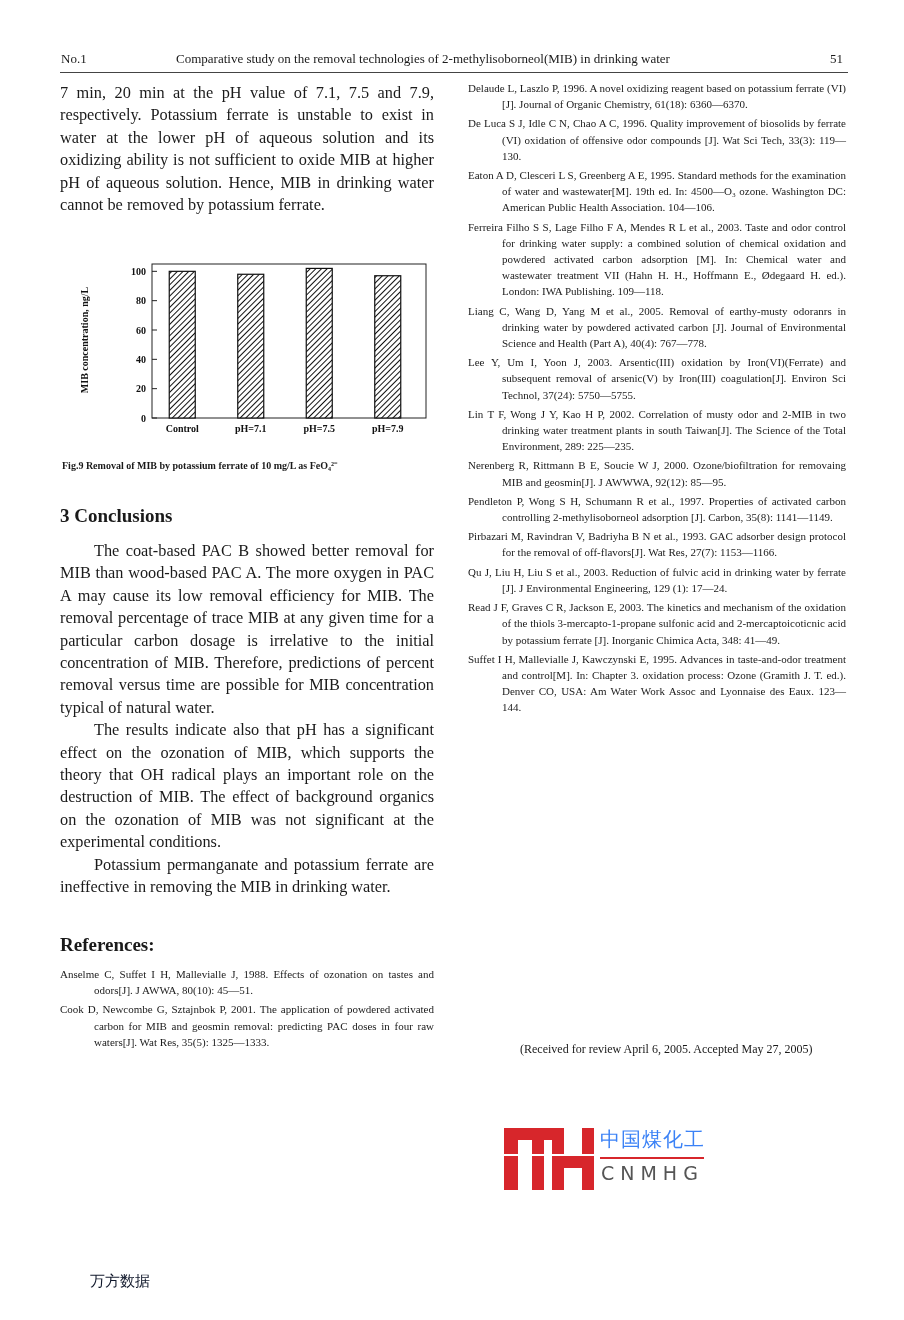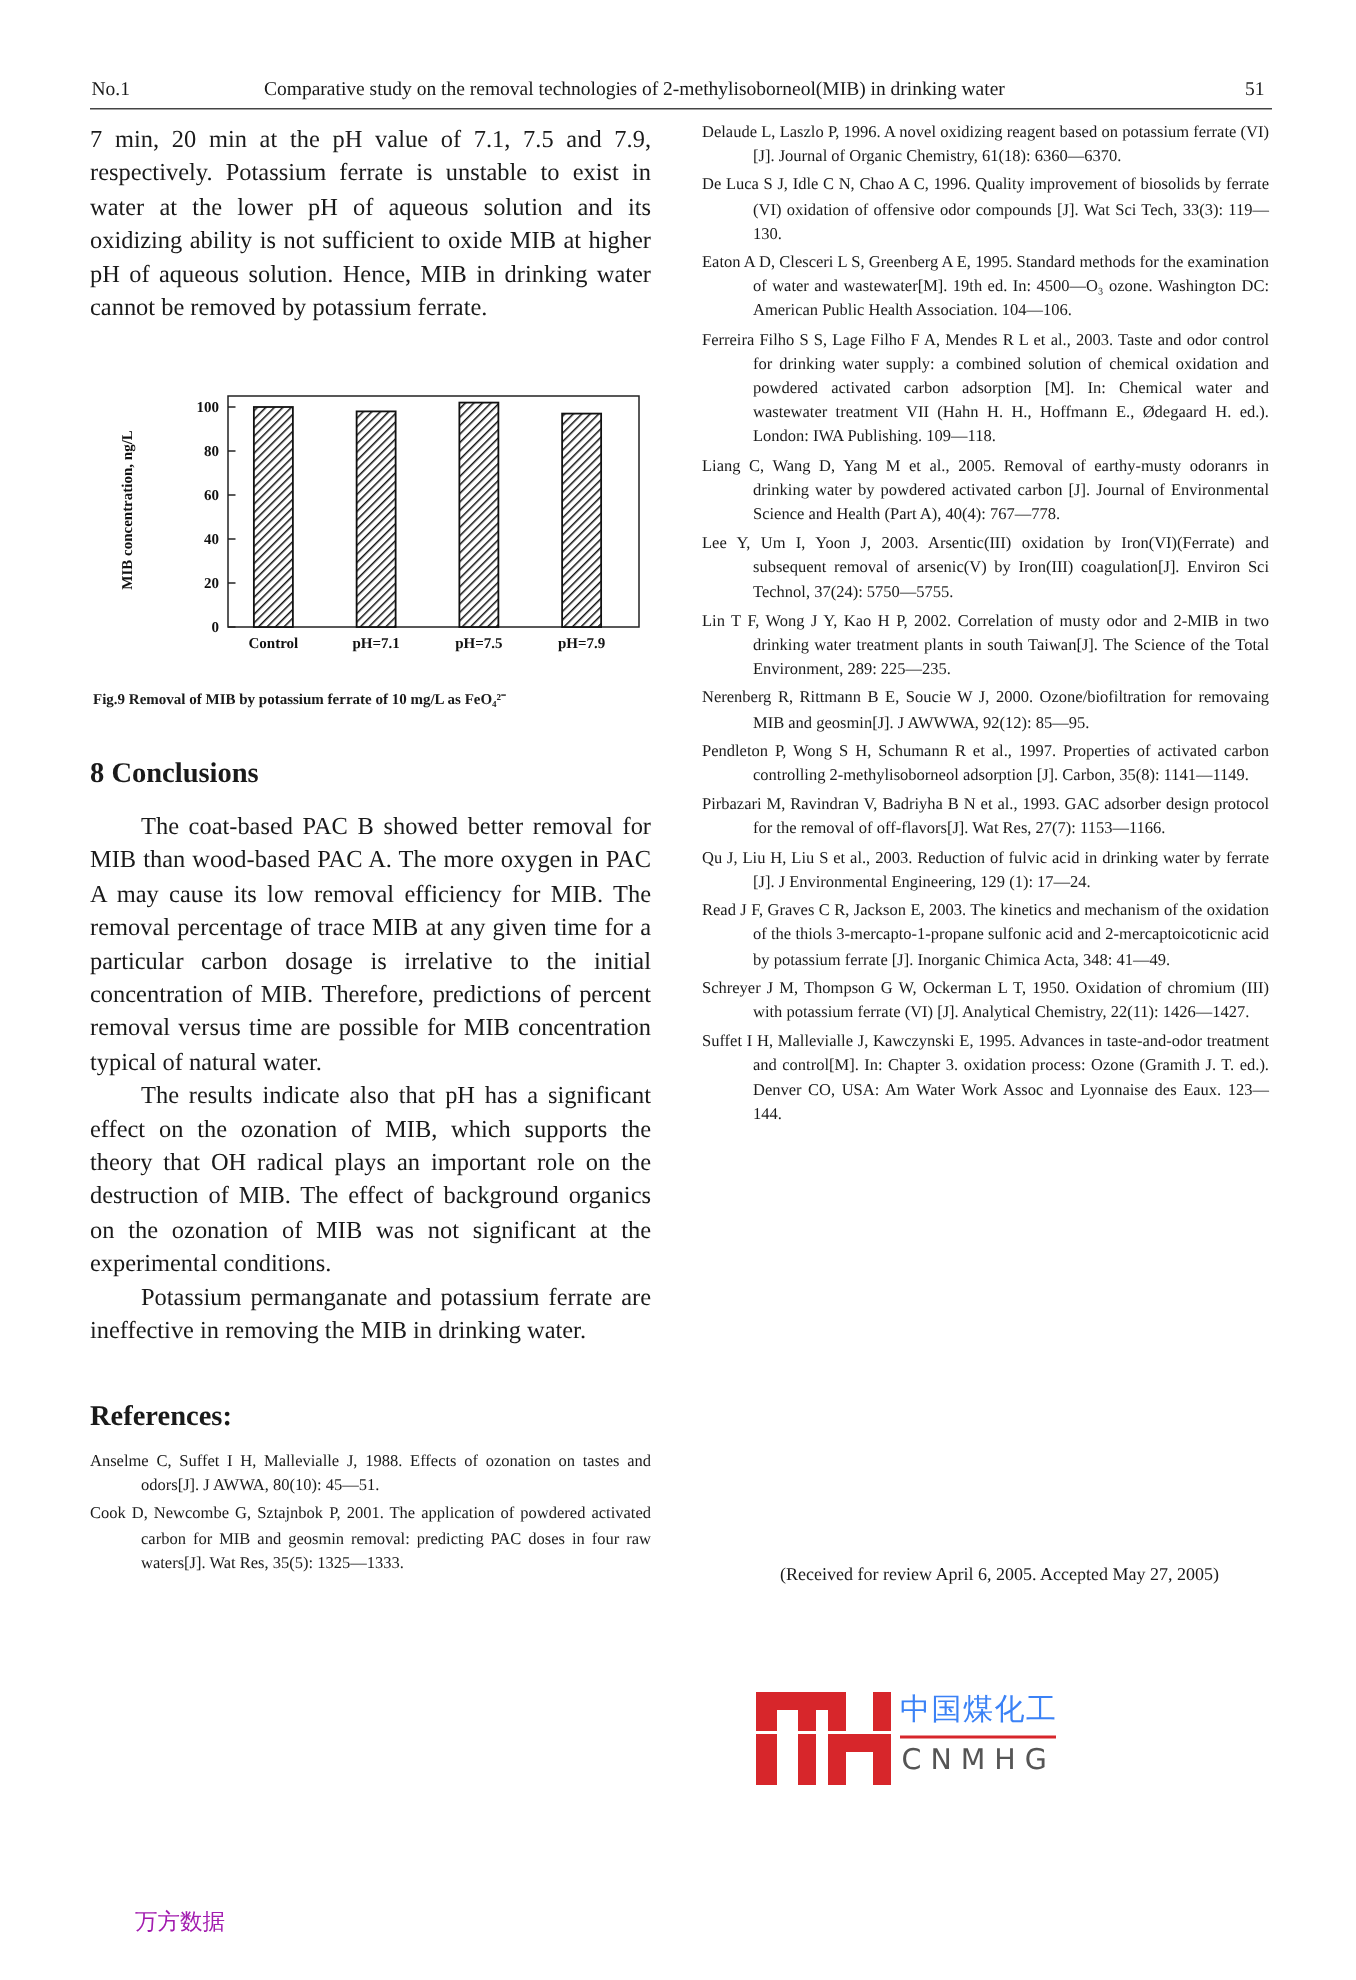--- a/index.html
+++ b/index.html
@@ -36,21 +36,21 @@
   #refs-left { left: 60px; top: 966px; width: 374px; }
   #refs-right { left: 468px; top: 80px; width: 378px; }
   #received { left: 520px; top: 1042px; font-size: 12px; }
 
   
   #logo { left: 504px; top: 1124px; width: 230px; height: 70px; }
   #logo-cn { left: 600px; top: 1126px; font-family: "DejaVu Sans", sans-serif; font-size: 20px; color: #3b82f6; letter-spacing: 1px; }
   #logo-line { left: 600px; top: 1157px; width: 104px; height: 2px; background: #d7262b; }
   #logo-en { left: 601px; top: 1162px; font-family: "DejaVu Sans", sans-serif; font-size: 19px; color: #555; letter-spacing: 6px; text-align: center; }
 
-  #footer-wm { left: 90px; top: 1272px; font-family: "DejaVu Sans", sans-serif; font-size: 15px; color: #a21caf; }
+  #footer-wm { left: 90px; top: 1272px; font-family: "DejaVu Sans", sans-serif; font-size: 15px; color: #0f172a; }
 </style>
 </head>
 <body>
 
 <div class="abs" id="hdr-no">No.1</div>
 <div class="abs" id="hdr-title">Comparative study on the removal technologies of 2-methylisoborneol(MIB) in drinking water</div>
 <div class="abs" id="hdr-page">51</div>
 <div class="abs" id="hdr-rule"></div>
 
 <p class="abs col-left body-text" id="p-intro">7 min, 20 min at the pH value of 7.1, 7.5 and 7.9, respectively. Potassium ferrate is unstable to exist in water at the lower pH of aqueous solution and its oxidizing ability is not sufficient to oxide MIB at higher pH of aqueous solution. Hence, MIB in drinking water cannot be removed by potassium ferrate.</p>
@@ -90,21 +90,21 @@
         <text x="122.25" y="174" text-anchor="middle" font-size="10" font-family="Liberation Serif, serif" font-weight="bold" fill="#111">Control</text>
         <text x="190.75" y="174" text-anchor="middle" font-size="10" font-family="Liberation Serif, serif" font-weight="bold" fill="#111">pH=7.1</text>
         <text x="259.25" y="174" text-anchor="middle" font-size="10" font-family="Liberation Serif, serif" font-weight="bold" fill="#111">pH=7.5</text>
         <text x="327.75" y="174" text-anchor="middle" font-size="10" font-family="Liberation Serif, serif" font-weight="bold" fill="#111">pH=7.9</text>
       </g>
     <text id="chart-ylabel" transform="translate(28,82) rotate(-90)" text-anchor="middle" font-family="Liberation Serif, serif" font-size="10" font-weight="bold" fill="#111">MIB concentration, ng/L</text>
   </svg>
 </div>
 <div class="abs" id="fig-caption">Fig.9    Removal of MIB by potassium ferrate of 10 mg/L as FeO₄²⁻</div>
 
-<div class="abs" id="sec-heading">8  Conclusions</div>
+<div class="abs" id="sec-heading">3  Conclusions</div>
 
 <div class="abs col-left" id="p-concl">
   <p class="body-text indent">The coat-based PAC B showed better removal for MIB than wood-based PAC A. The more oxygen in PAC A may cause its low removal efficiency for MIB. The removal percentage of trace MIB at any given time for a particular carbon dosage is irrelative to the initial concentration of MIB. Therefore, predictions of percent removal versus time are possible for MIB concentration typical of natural water.</p>
   <p class="body-text indent">The results indicate also that pH has a significant effect on the ozonation of MIB, which supports the theory that OH radical plays an important role on the destruction of MIB. The effect of background organics on the ozonation of MIB was not significant at the experimental conditions.</p>
   <p class="body-text indent">Potassium permanganate and potassium ferrate are ineffective in removing the MIB in drinking water.</p>
 </div>
 
 <div class="abs" id="ref-heading">References:</div>
 
 <div class="abs refs" id="refs-left">
@@ -118,21 +118,20 @@
   <p class="ref">Eaton A D, Clesceri L S, Greenberg A E, 1995. Standard methods for the examination of water and wastewater[M]. 19th ed. In: 4500—O₃ ozone. Washington DC: American Public Health Association. 104—106.</p>
   <p class="ref">Ferreira Filho S S, Lage Filho F A, Mendes R L et al., 2003. Taste and odor control for drinking water supply: a combined solution of chemical oxidation and powdered activated carbon adsorption [M]. In: Chemical water and wastewater treatment VII (Hahn H. H., Hoffmann E., Ødegaard H. ed.). London: IWA Publishing. 109—118.</p>
   <p class="ref">Liang C, Wang D, Yang M et al., 2005. Removal of earthy-musty odoranrs in drinking water by powdered activated carbon [J]. Journal of Environmental Science and Health (Part A), 40(4): 767—778.</p>
   <p class="ref">Lee Y, Um I, Yoon J, 2003. Arsentic(III) oxidation by Iron(VI)(Ferrate) and subsequent removal of arsenic(V) by Iron(III) coagulation[J]. Environ Sci Technol, 37(24): 5750—5755.</p>
   <p class="ref">Lin T F, Wong J Y, Kao H P, 2002. Correlation of musty odor and 2-MIB in two drinking water treatment plants in south Taiwan[J]. The Science of the Total Environment, 289: 225—235.</p>
   <p class="ref">Nerenberg R, Rittmann B E, Soucie W J, 2000. Ozone/biofiltration for removaing MIB and geosmin[J]. J AWWWA, 92(12): 85—95.</p>
   <p class="ref">Pendleton P, Wong S H, Schumann R et al., 1997. Properties of activated carbon controlling 2-methylisoborneol adsorption [J]. Carbon, 35(8): 1141—1149.</p>
   <p class="ref">Pirbazari M, Ravindran V, Badriyha B N et al., 1993. GAC adsorber design protocol for the removal of off-flavors[J]. Wat Res, 27(7): 1153—1166.</p>
   <p class="ref">Qu J, Liu H, Liu S et al., 2003. Reduction of fulvic acid in drinking water by ferrate [J]. J Environmental Engineering, 129 (1): 17—24.</p>
   <p class="ref">Read J F, Graves C R, Jackson E, 2003. The kinetics and mechanism of the oxidation of the thiols 3-mercapto-1-propane sulfonic acid and 2-mercaptoicoticnic acid by potassium ferrate [J]. Inorganic Chimica Acta, 348: 41—49.</p>
-  <p class="ref">Schreyer J M, Thompson G W, Ockerman L T, 1950. Oxidation of chromium (III) with potassium ferrate (VI) [J]. Analytical Chemistry, 22(11): 1426—1427.</p>
   <p class="ref">Suffet I H, Mallevialle J, Kawczynski E, 1995. Advances in taste-and-odor treatment and control[M]. In: Chapter 3. oxidation process: Ozone (Gramith J. T. ed.). Denver CO, USA: Am Water Work Assoc and Lyonnaise des Eaux. 123—144.</p>
 </div>
 <div class="abs" id="received">(Received for review April 6, 2005. Accepted May 27, 2005)</div>
 
 <svg class="abs" id="logo" viewBox="0 0 230 70" xmlns="http://www.w3.org/2000/svg">
   <g id="logo-mark" fill="#d7262b">
 
     <rect x="0" y="4" width="14" height="62"></rect>
     <rect x="0" y="4" width="40" height="12"></rect>
     <rect x="28" y="4" width="12" height="62"></rect>

